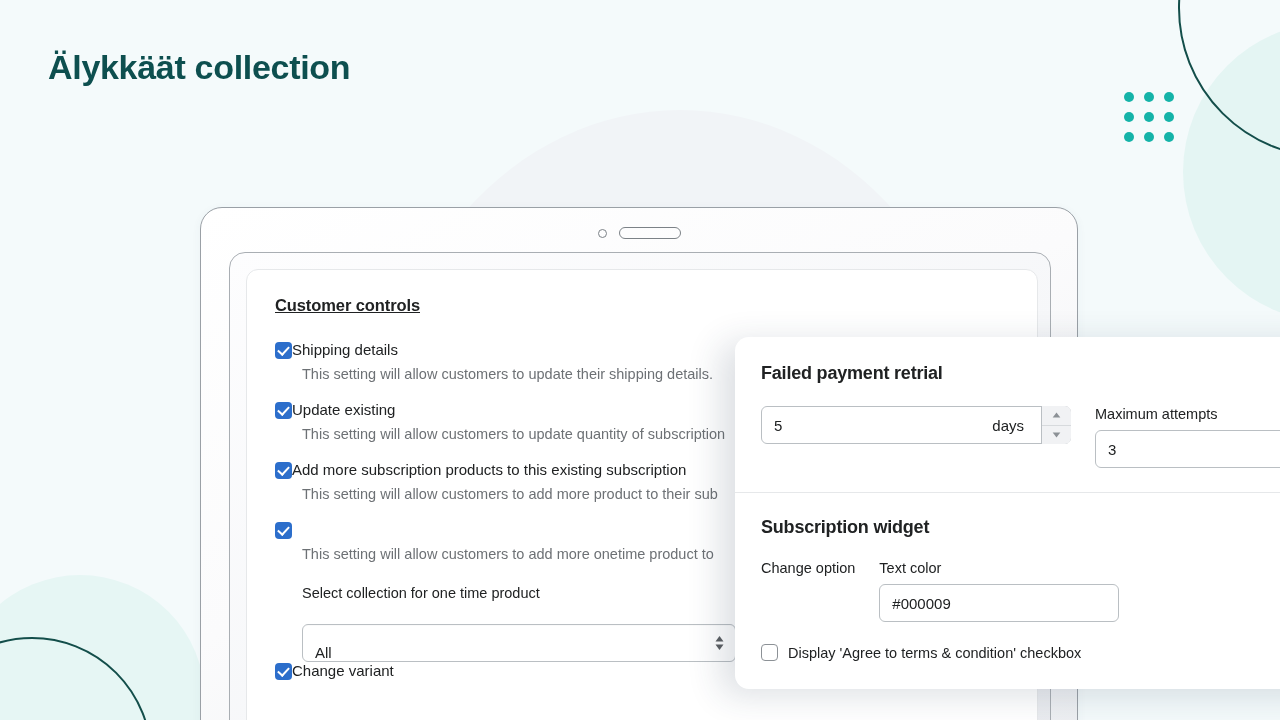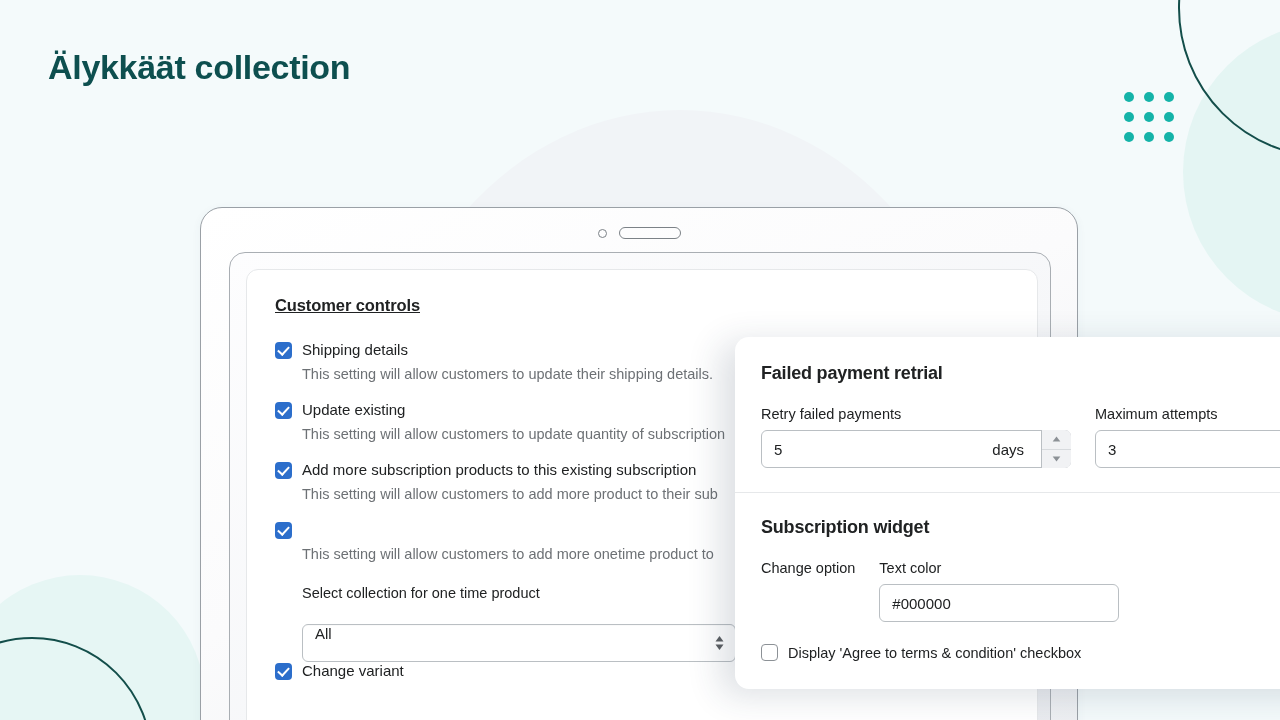--- a/index.html
+++ b/index.html
@@ -141,21 +141,21 @@
     color: #202223;
     margin-bottom: 26px;
     letter-spacing: -0.1px;
     text-decoration: underline;
   }
 
   .check-row { margin-bottom: 18px; }
   .check-line {
     display: flex;
     align-items: flex-start;
-    gap: 10px;
+    gap: 0;
     white-space: nowrap;
   }
   .cbx {
     flex: 0 0 auto;
     width: 17px; height: 17px;
     border-radius: 4px;
     background: #2c6ecb;
     position: relative;
     margin-top: 1px;
   }
@@ -188,21 +188,21 @@
     color: #202223;
     margin-bottom: 23px;
   }
   .select-box {
     position: relative;
     width: 434px; height: 38px;
     border: 1px solid #babfc3;
     border-radius: 6px;
     background: #ffffff;
     display: flex;
-    align-items: flex-start;
+    align-items: flex-end;
     padding: 0 12px;
     font-size: 15px;
     color: #202223;
     box-shadow: inset 0 1px 0 rgba(0,0,0,0.02);
   }
   .updown {
     position: absolute;
     right: 11px; top: 50%;
     transform: translateY(-50%);
     display: flex;
@@ -405,21 +405,20 @@
   </div>
 </div>
 
 <div class="overlay-panel">
 
   <div class="panel-section">
     <div class="panel-heading">Failed payment retrial</div>
 
     <div class="panel-cols">
       <div class="panel-col">
-        <div class="panel-label">Retry failed payments</div>
         <div class="input-shell w-retry">
           <span>5</span>
           <span class="suffix-days">days</span>
           <span class="stepper">
             <button>
               <svg width="9" height="6" viewBox="0 0 9 6">
                   <path d="M4.5 0.5L8.3 5.5H0.7z" fill="#8c9196"></path>
                 </svg>
             </button>
             <button>
@@ -446,21 +445,21 @@
     <div class="panel-heading">Subscription widget</div>
 
     <div class="panel-cols">
       <div class="panel-col">
         <div class="panel-label">Change option</div>
       </div>
 
       <div class="panel-col">
         <div class="panel-label">Text color</div>
         <div class="input-shell w-color">
-          <span>#000000</span>
+          <span>#000009</span>
         </div>
       </div>
     </div>
 
     <div class="terms-row">
       <span class="cbx-empty"></span>
       <span class="terms-text">Display 'Agree to terms &amp; condition' checkbox</span>
     </div>
   </div>
 

